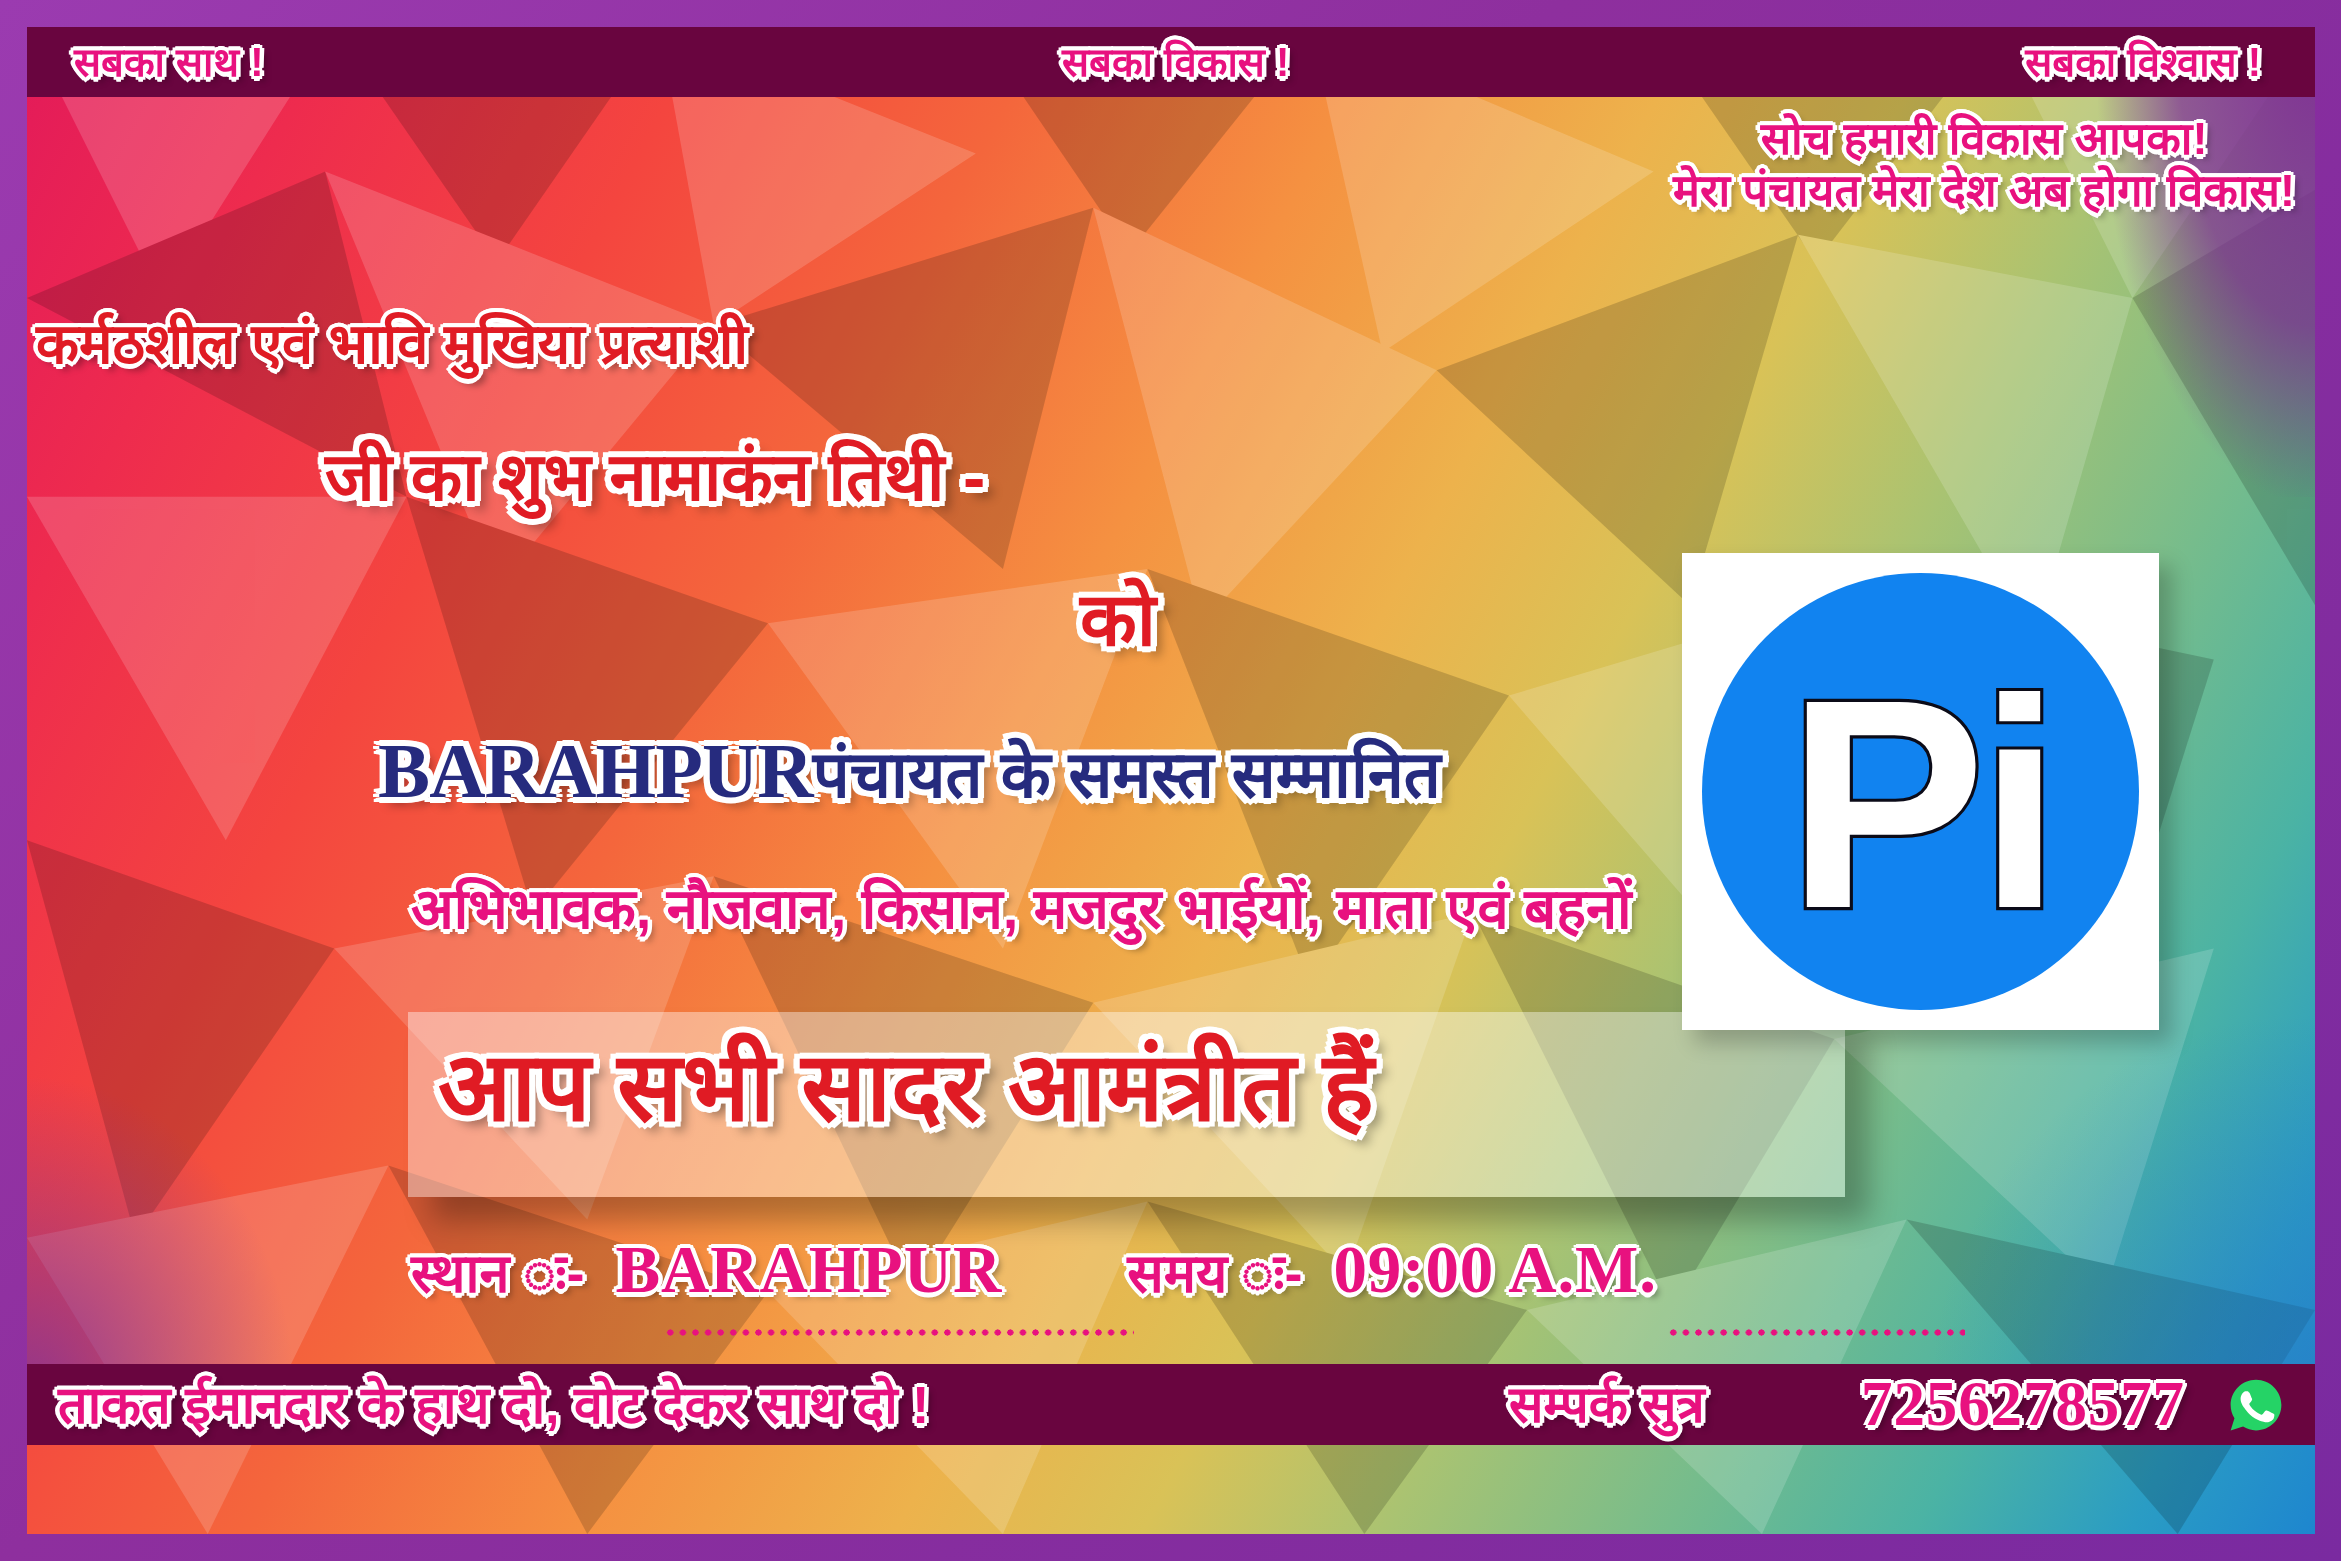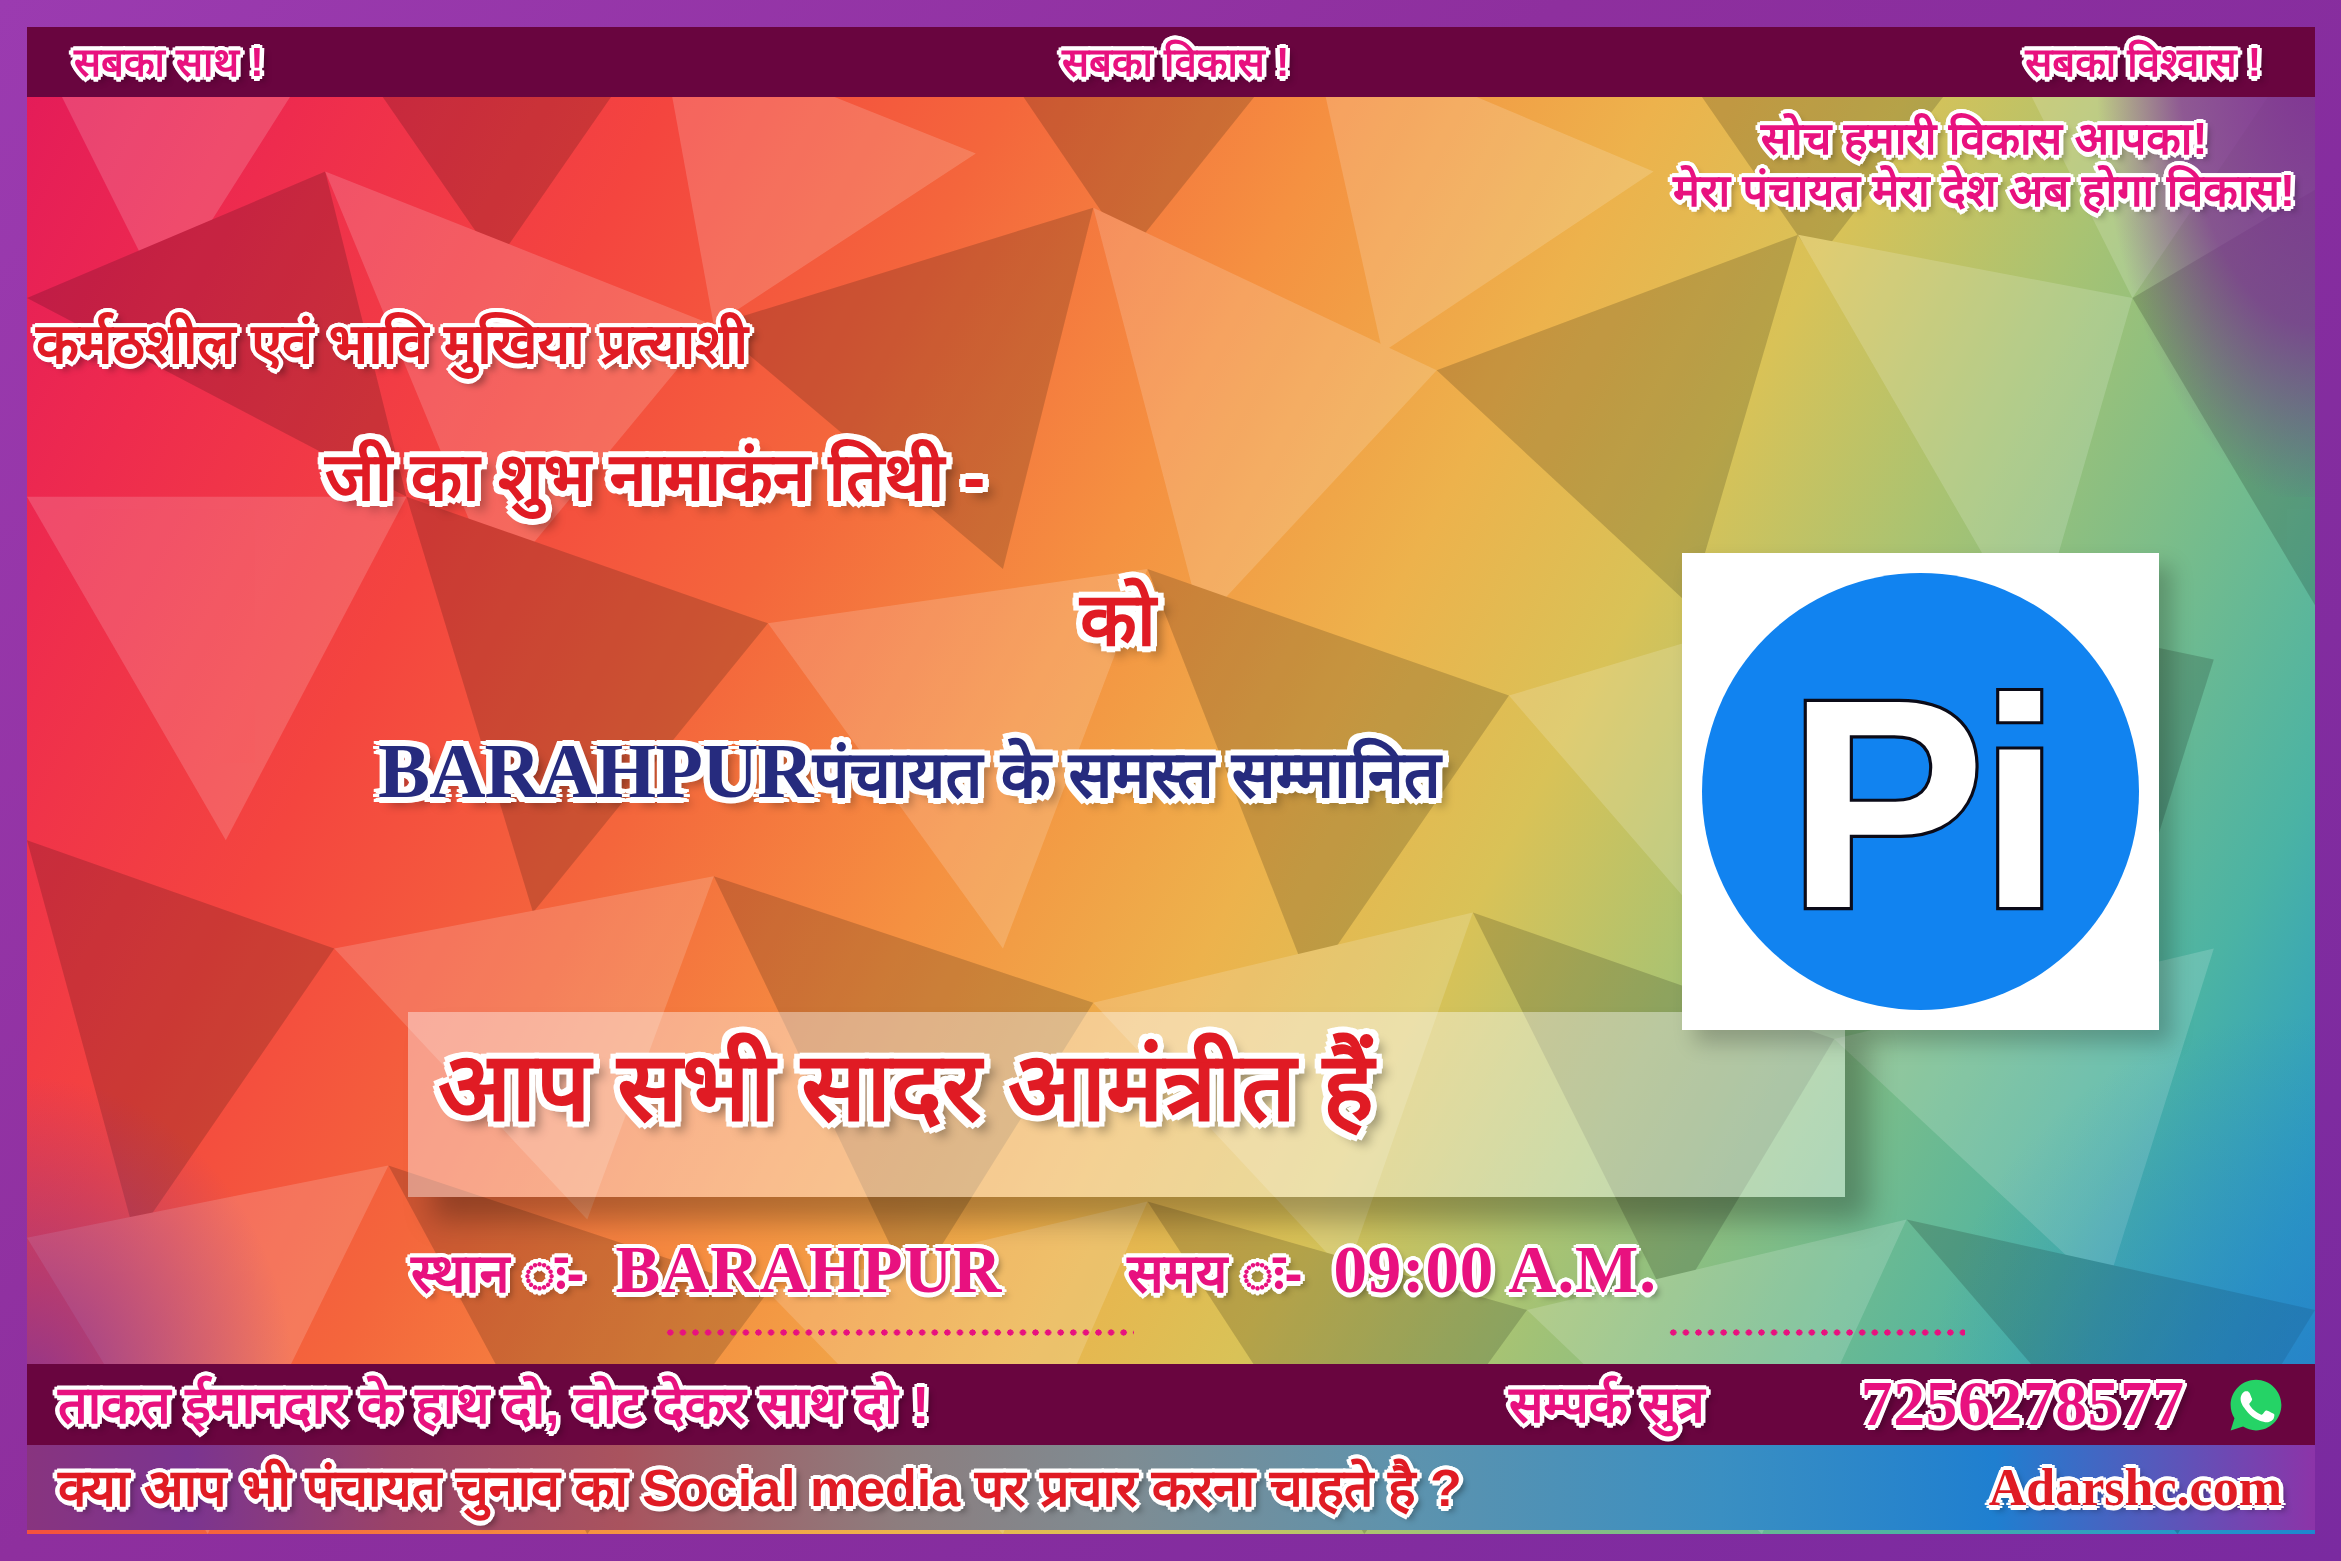--- a/index.html
+++ b/index.html
@@ -305,20 +305,21 @@
     <span class="t red lbl">जी का शुभ नामाकंन तिथी -</span>
   </div>
 
   <div class="t red" id="word-ko">को</div>
 
   <div id="line-panchayat">
     <span class="t navy eng">BARAHPUR</span>
     <span class="t navy hin">पंचायत के समस्त सम्मानित</span>
   </div>
 
+  <div class="t mag-sm" id="line-audience">अभिभावक, नौजवान, किसान, मजदुर भाईयों, माता एवं बहनों</div>
 
   <div id="invite-band"></div>
   <div class="t red" id="line-invite">आप सभी सादर आमंत्रीत हैं</div>
 
   <div id="venue-row">
     <span class="t mag-sm lbl">स्थान ः-</span>
     <span class="t mag-sm val">BARAHPUR</span>
     <span class="sp"></span>
     <span class="t mag-sm lbl">समय ः-</span>
     <span class="t mag-sm val">09:00 A.M.</span>
@@ -336,19 +337,15 @@
     <span class="t mag-sm" id="contact-label">सम्पर्क सुत्र</span>
     <span class="t mag-sm" id="contact-number">7256278577</span>
     <span id="whatsapp-icon">
       <svg width="56" height="56" viewBox="0 0 64 64" aria-hidden="true">
         <path d="M32 3C16 3 3 16 3 32c0 5.6 1.6 10.8 4.4 15.2L3 61l14.2-4.3C21.5 59.4 26.6 61 32 61c16 0 29-13 29-29S48 3 32 3z" fill="#25D366"></path>
         <path d="M24.1 17.9c-.7-1.6-1.4-1.6-2.1-1.7h-1.8c-.6 0-1.6.2-2.5 1.2s-3.3 3.2-3.3 7.8 3.4 9.1 3.9 9.7c.5.6 6.6 10.5 16.2 14.3 8 3.2 9.6 2.5 11.4 2.4 1.7-.2 5.6-2.3 6.4-4.5.8-2.2.8-4.1.5-4.5-.2-.4-.9-.6-1.8-1.1-1-.5-5.6-2.8-6.5-3.1-.9-.3-1.5-.5-2.1.5s-2.4 3.1-3 3.7c-.5.6-1.1.7-2 .2s-4-1.5-7.6-4.7c-2.8-2.5-4.7-5.6-5.2-6.5s-.1-1.5.4-2c.4-.4 1-1.1 1.4-1.7.5-.6.6-1 1-1.6.3-.7.2-1.2 0-1.7-.3-.5-2.1-5.2-2.9-7z" fill="#fff"></path>
       </svg>
     </span>
   </div>
 
-  <div id="foot-promo">
-    <span class="t promo-red" id="promo-text">क्या आप भी पंचायत चुनाव का Social media पर प्रचार करना चाहते है ?</span>
-    <span class="t promo-red" id="promo-site">Adarshc.com</span>
-  </div>
 
 </div>
 
 
 </body></html>

